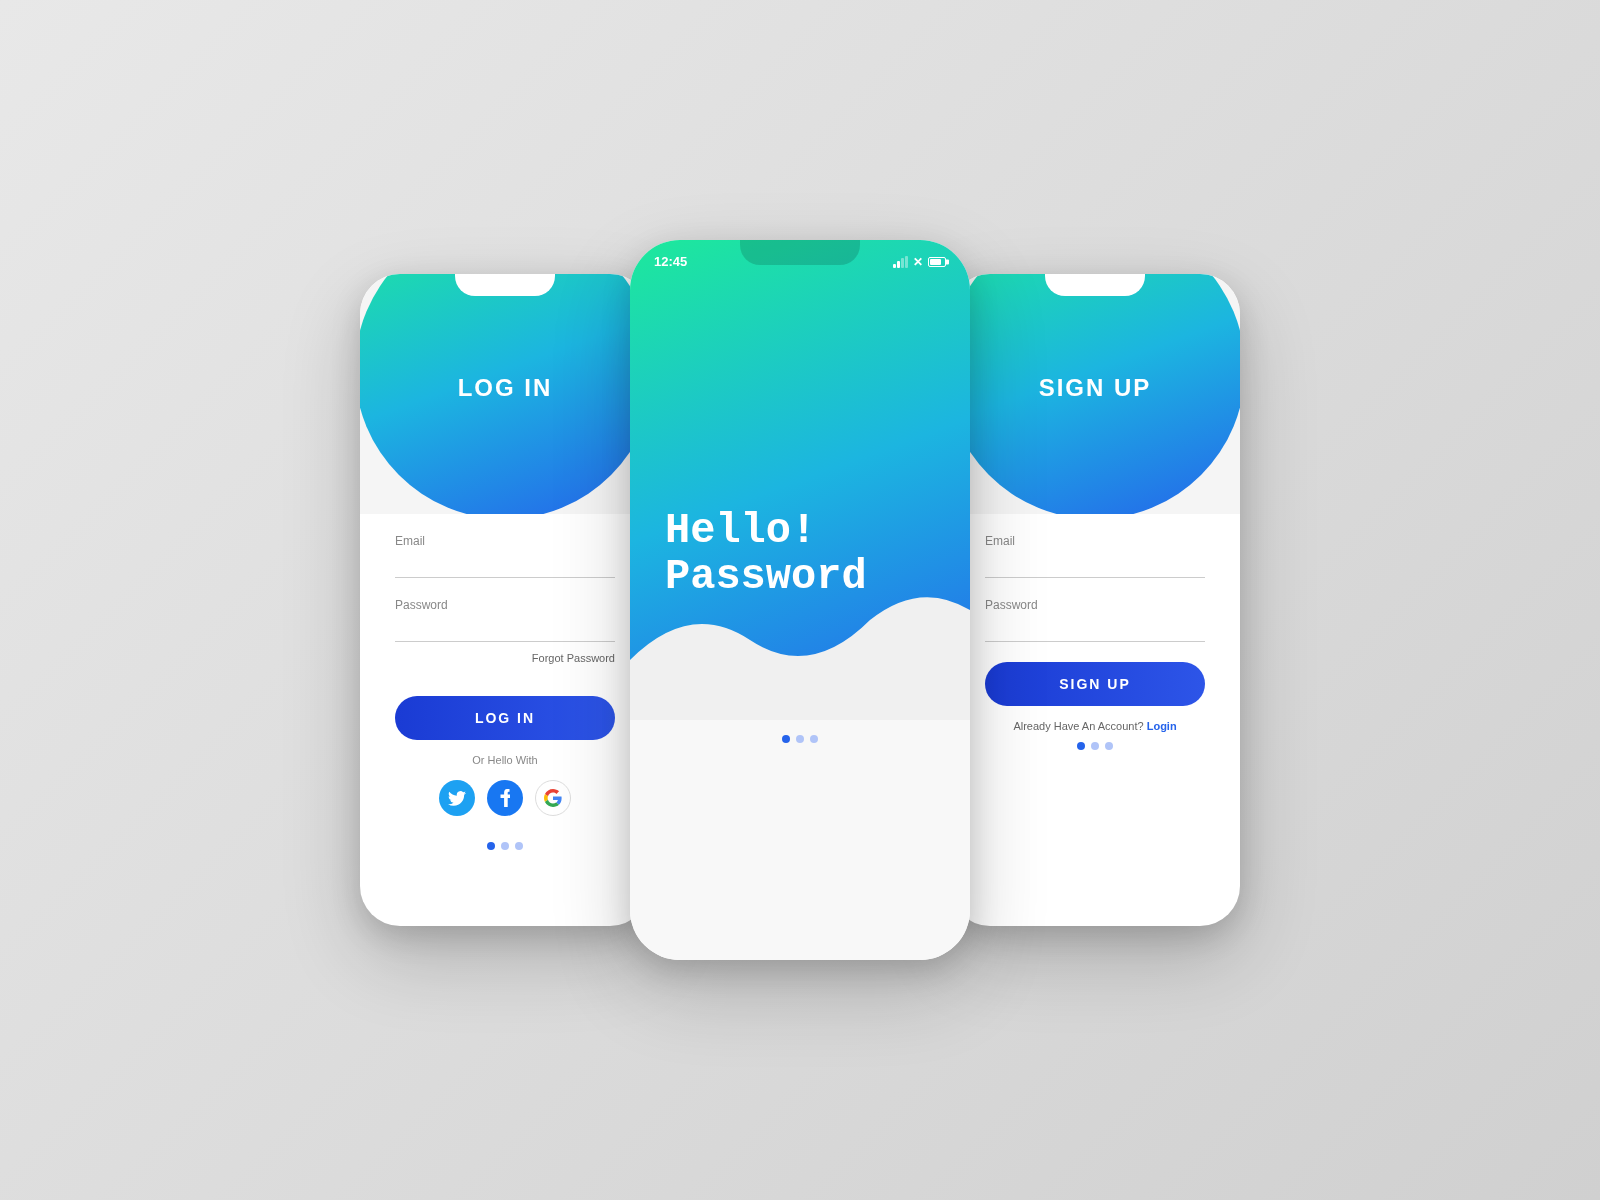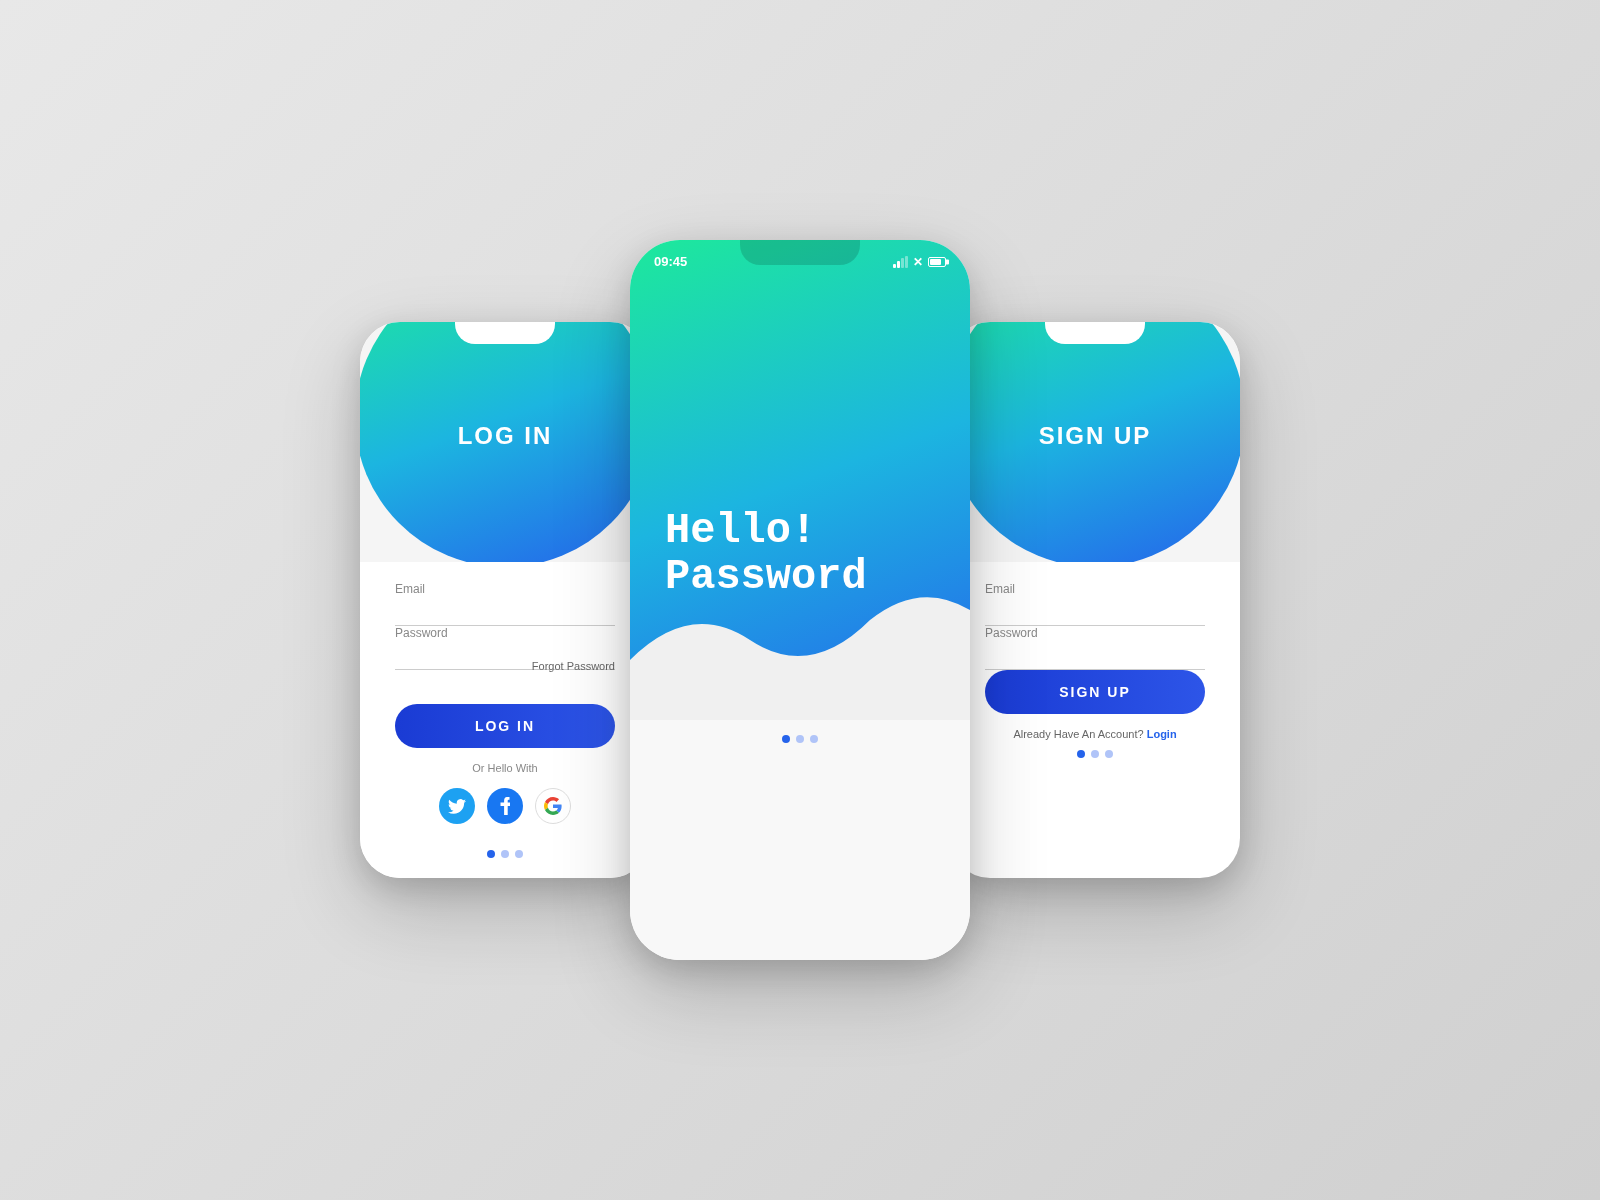--- a/index.html
+++ b/index.html
@@ -29,21 +29,21 @@
       border-radius: 50px;
       box-shadow: 0 30px 80px rgba(0,0,0,0.2), 0 10px 30px rgba(0,0,0,0.15);
       overflow: hidden;
       position: relative;
       flex-shrink: 0;
     }
 
     
     .phone-side {
       width: 290px;
-      height: 556px;
+      height: 652px;
       border-radius: 40px;
       z-index: 1;
     }
 
     
     .phone-center {
       width: 340px;
       height: 720px;
       border-radius: 50px;
       z-index: 2;
@@ -92,20 +92,21 @@
     }
 
     
     .phone-body {
       padding: 20px 35px 20px;
       background: #ffffff;
     }
 
     
     .form-field {
+      margin-bottom: 20px;
     }
 
     .field-label {
       font-size: 12px;
       color: #888;
       margin-bottom: 6px;
       display: block;
     }
 
     .field-underline {
@@ -370,21 +371,21 @@
       </div>
     </div>
   </div>
 
   <div class="phone phone-center">
 
     <div class="center-phone-header">
       <div class="notch" style="background: transparent; background: rgba(0,0,0,0.15); border-radius:0 0 20px 20px;"></div>
 
       <div class="status-bar" style="display:flex; justify-content:space-between; padding: 14px 24px 0; color:white; font-size:13px; font-weight:600; position:relative; z-index:5;">
-        <span>09:45</span>
+        <span>12:45</span>
         <div style="display:flex; align-items:center; gap:5px;">
           <div class="signal-bar">
             <span></span>
               <span></span>
               <span></span>
               <span></span>
           </div>
           <span style="font-size:12px; color:white;">✕</span>
           <div class="battery-icon"></div>
         </div>

